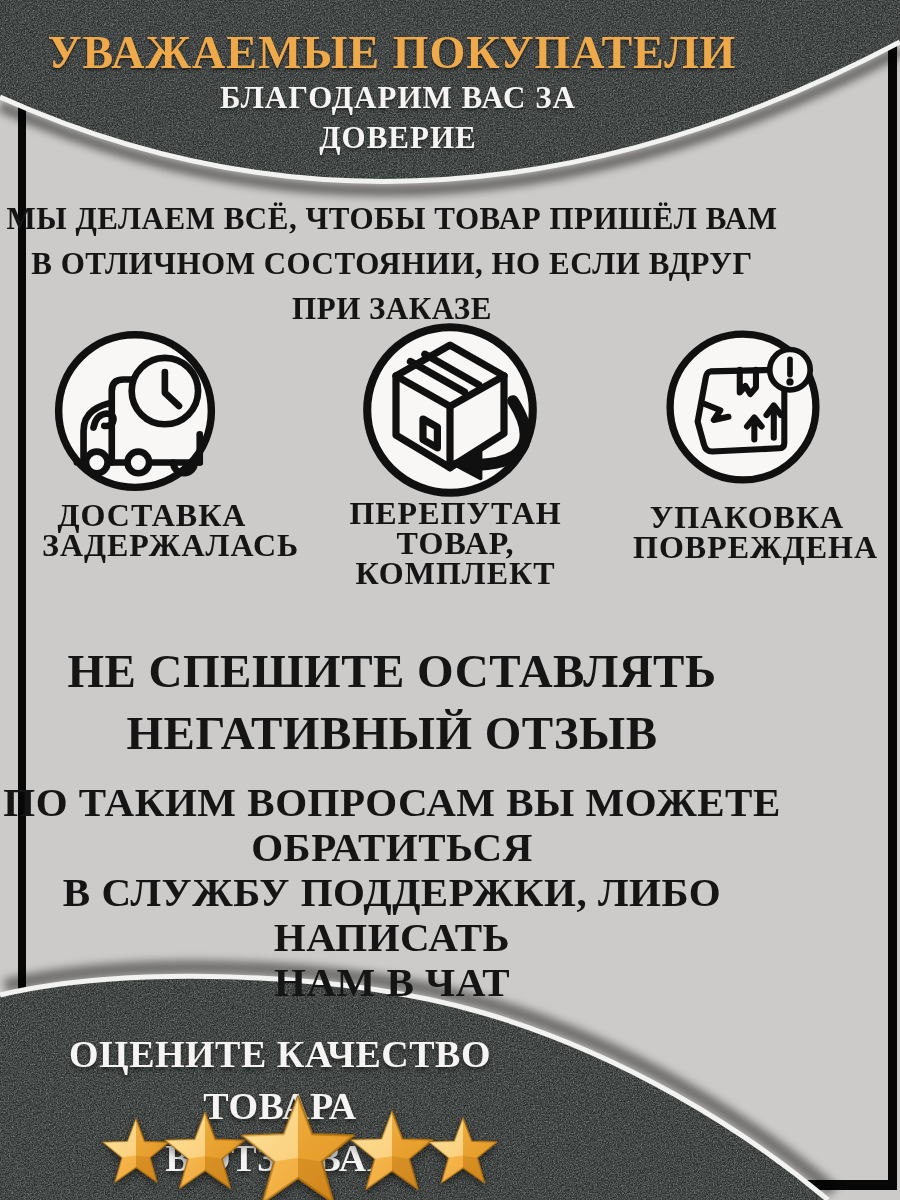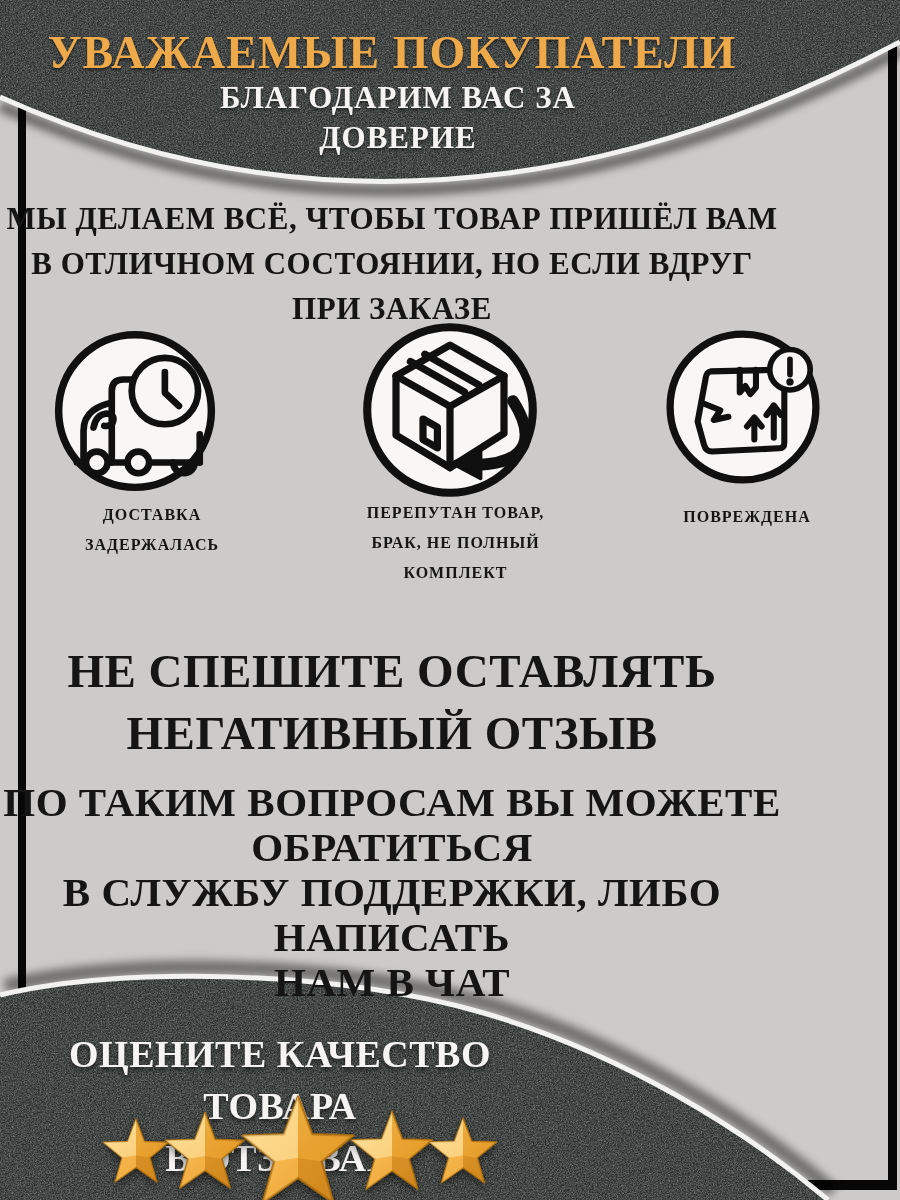--- a/index.html
+++ b/index.html
@@ -25,21 +25,21 @@
   svg.curve.footer{top:940px;height:260px;}
 
   .txt{position:absolute;left:0;width:784px;text-align:center;font-weight:700;}
   .header-title{top:26px;font-size:46px;letter-spacing:1px;color:var(--accent-gold,#EDA94A);text-shadow:0 2px 3px rgba(0,0,0,.55);}
   .header-sub{top:78px;font-size:31px;line-height:40px;letter-spacing:1px;color:var(--text-white,#F5F4F2);text-shadow:0 2px 3px rgba(0,0,0,.5);padding-left:12px;}
   .intro{top:196px;font-size:31px;line-height:45px;letter-spacing:.5px;color:var(--text-black,#151515);}
   .heading{top:640px;font-size:47px;line-height:62px;letter-spacing:.5px;color:var(--text-black,#151515);}
   .support{top:780px;font-size:41px;line-height:45px;letter-spacing:.5px;color:var(--text-black,#151515);}
 
   .issue-icon{position:absolute;overflow:visible;}
-  .issue-label{position:absolute;text-align:center;font-size:16px;line-height:30px;letter-spacing:1px;color:var(--text-black,#151515);font-weight:700;}
+  .issue-label{position:absolute;text-align:center;font-size:32px;line-height:30px;letter-spacing:1px;color:var(--text-black,#151515);font-weight:700;}
   .issue-label.l1{left:42px;top:500px;width:220px;}
   .issue-label.l2{left:328px;top:498px;width:255px;}
   .issue-label.l3{left:633px;top:502px;width:228px;}
 
   .footer-title{top:1028px;left:0;width:560px;font-size:38px;line-height:52px;letter-spacing:.5px;color:var(--text-white,#F5F4F2);text-shadow:0 3px 4px rgba(0,0,0,.55);}
   .stars{position:absolute;top:1092px;left:80px;width:440px;height:120px;display:flex;align-items:center;justify-content:center;}
   .star{flex:0 0 auto;filter:drop-shadow(0 4px 4px rgba(0,0,0,.45));}
   .star + .star{margin-left:-8px;}
 </style>
 </head>
@@ -151,24 +151,24 @@
     <path d="M158,41 L158,60" stroke="#101010" stroke-width="7" stroke-linecap="round"></path>
     <circle cx="158" cy="69" r="4.5" fill="#101010"></circle>
   </svg>
 
   <div class="issue-label l1">
     <div>ДОСТАВКА</div>
     <div>ЗАДЕРЖАЛАСЬ</div>
   </div>
   <div class="issue-label l2">
     <div>ПЕРЕПУТАН ТОВАР,</div>
-    <div>БРАК, НЕ ПОЛНЫЙ</div>
     <div>КОМПЛЕКТ</div>
   </div>
   <div class="issue-label l3">
+    <div>УПАКОВКА</div>
     <div>ПОВРЕЖДЕНА</div>
   </div>
 
   <div class="txt heading">
     <div>НЕ СПЕШИТЕ ОСТАВЛЯТЬ</div>
     <div>НЕГАТИВНЫЙ ОТЗЫВ</div>
   </div>
 
   <div class="txt support">
     <div>ПО ТАКИМ ВОПРОСАМ ВЫ МОЖЕТЕ ОБРАТИТЬСЯ</div>

